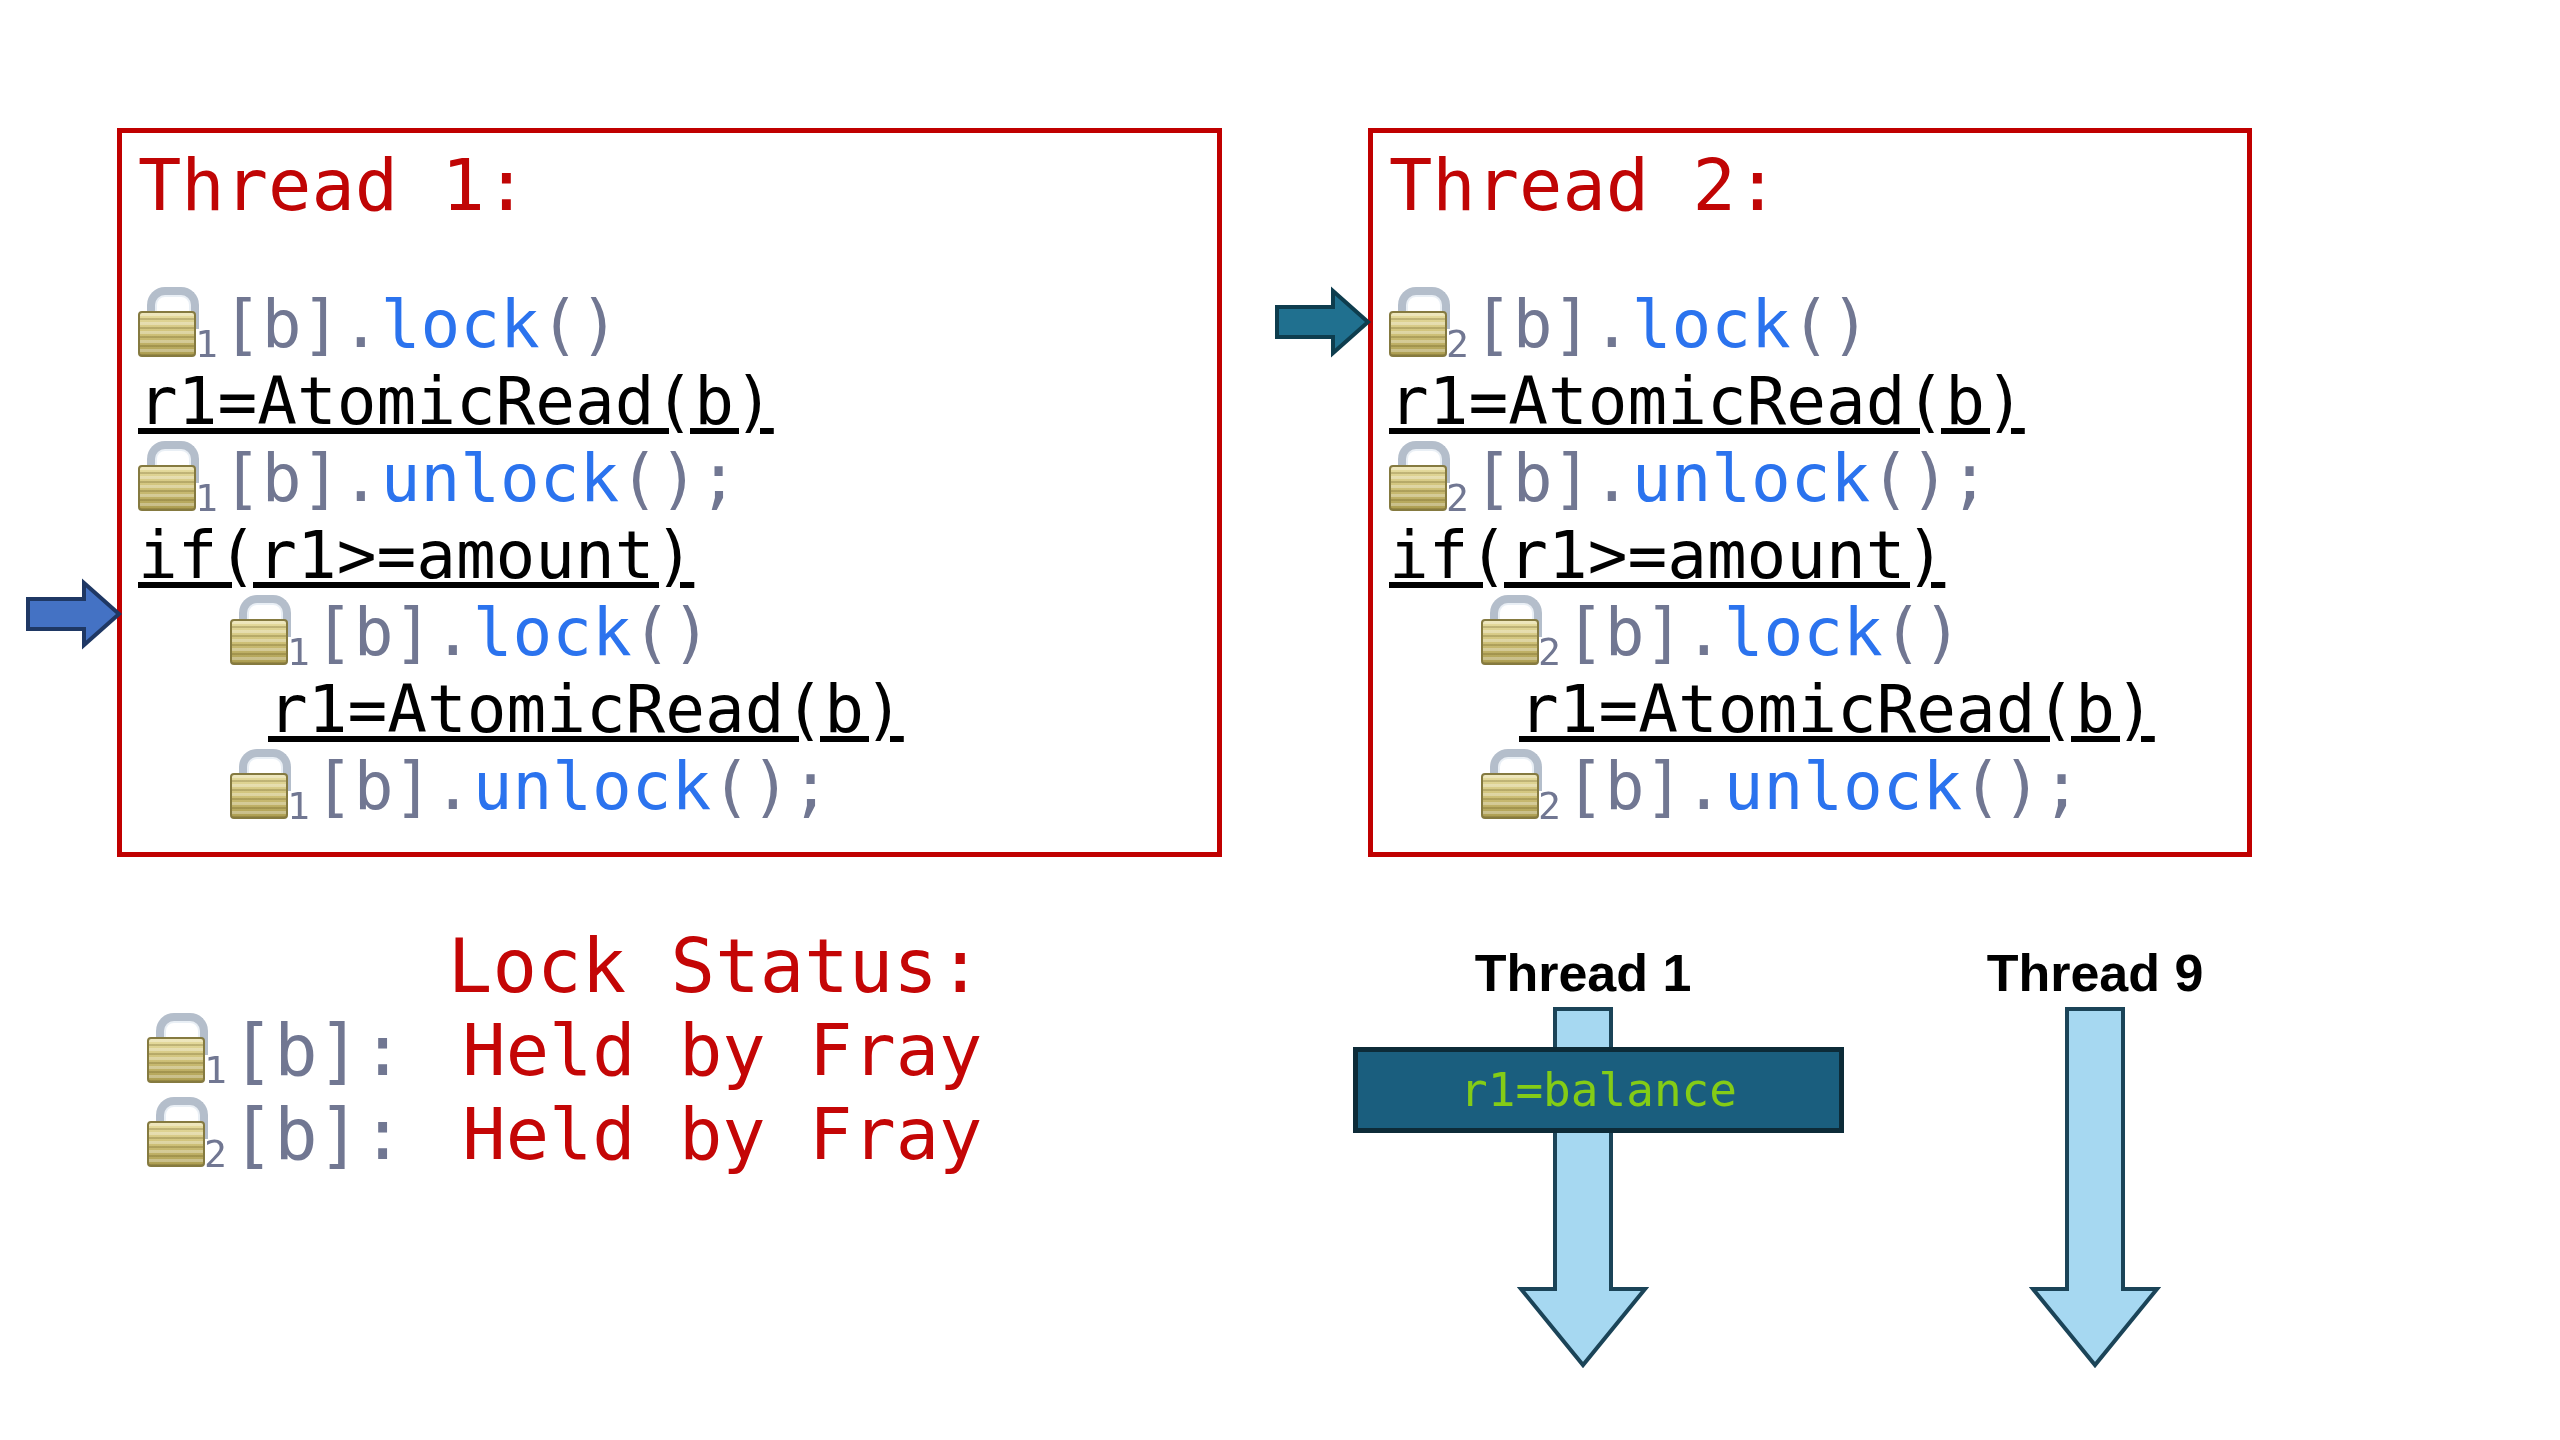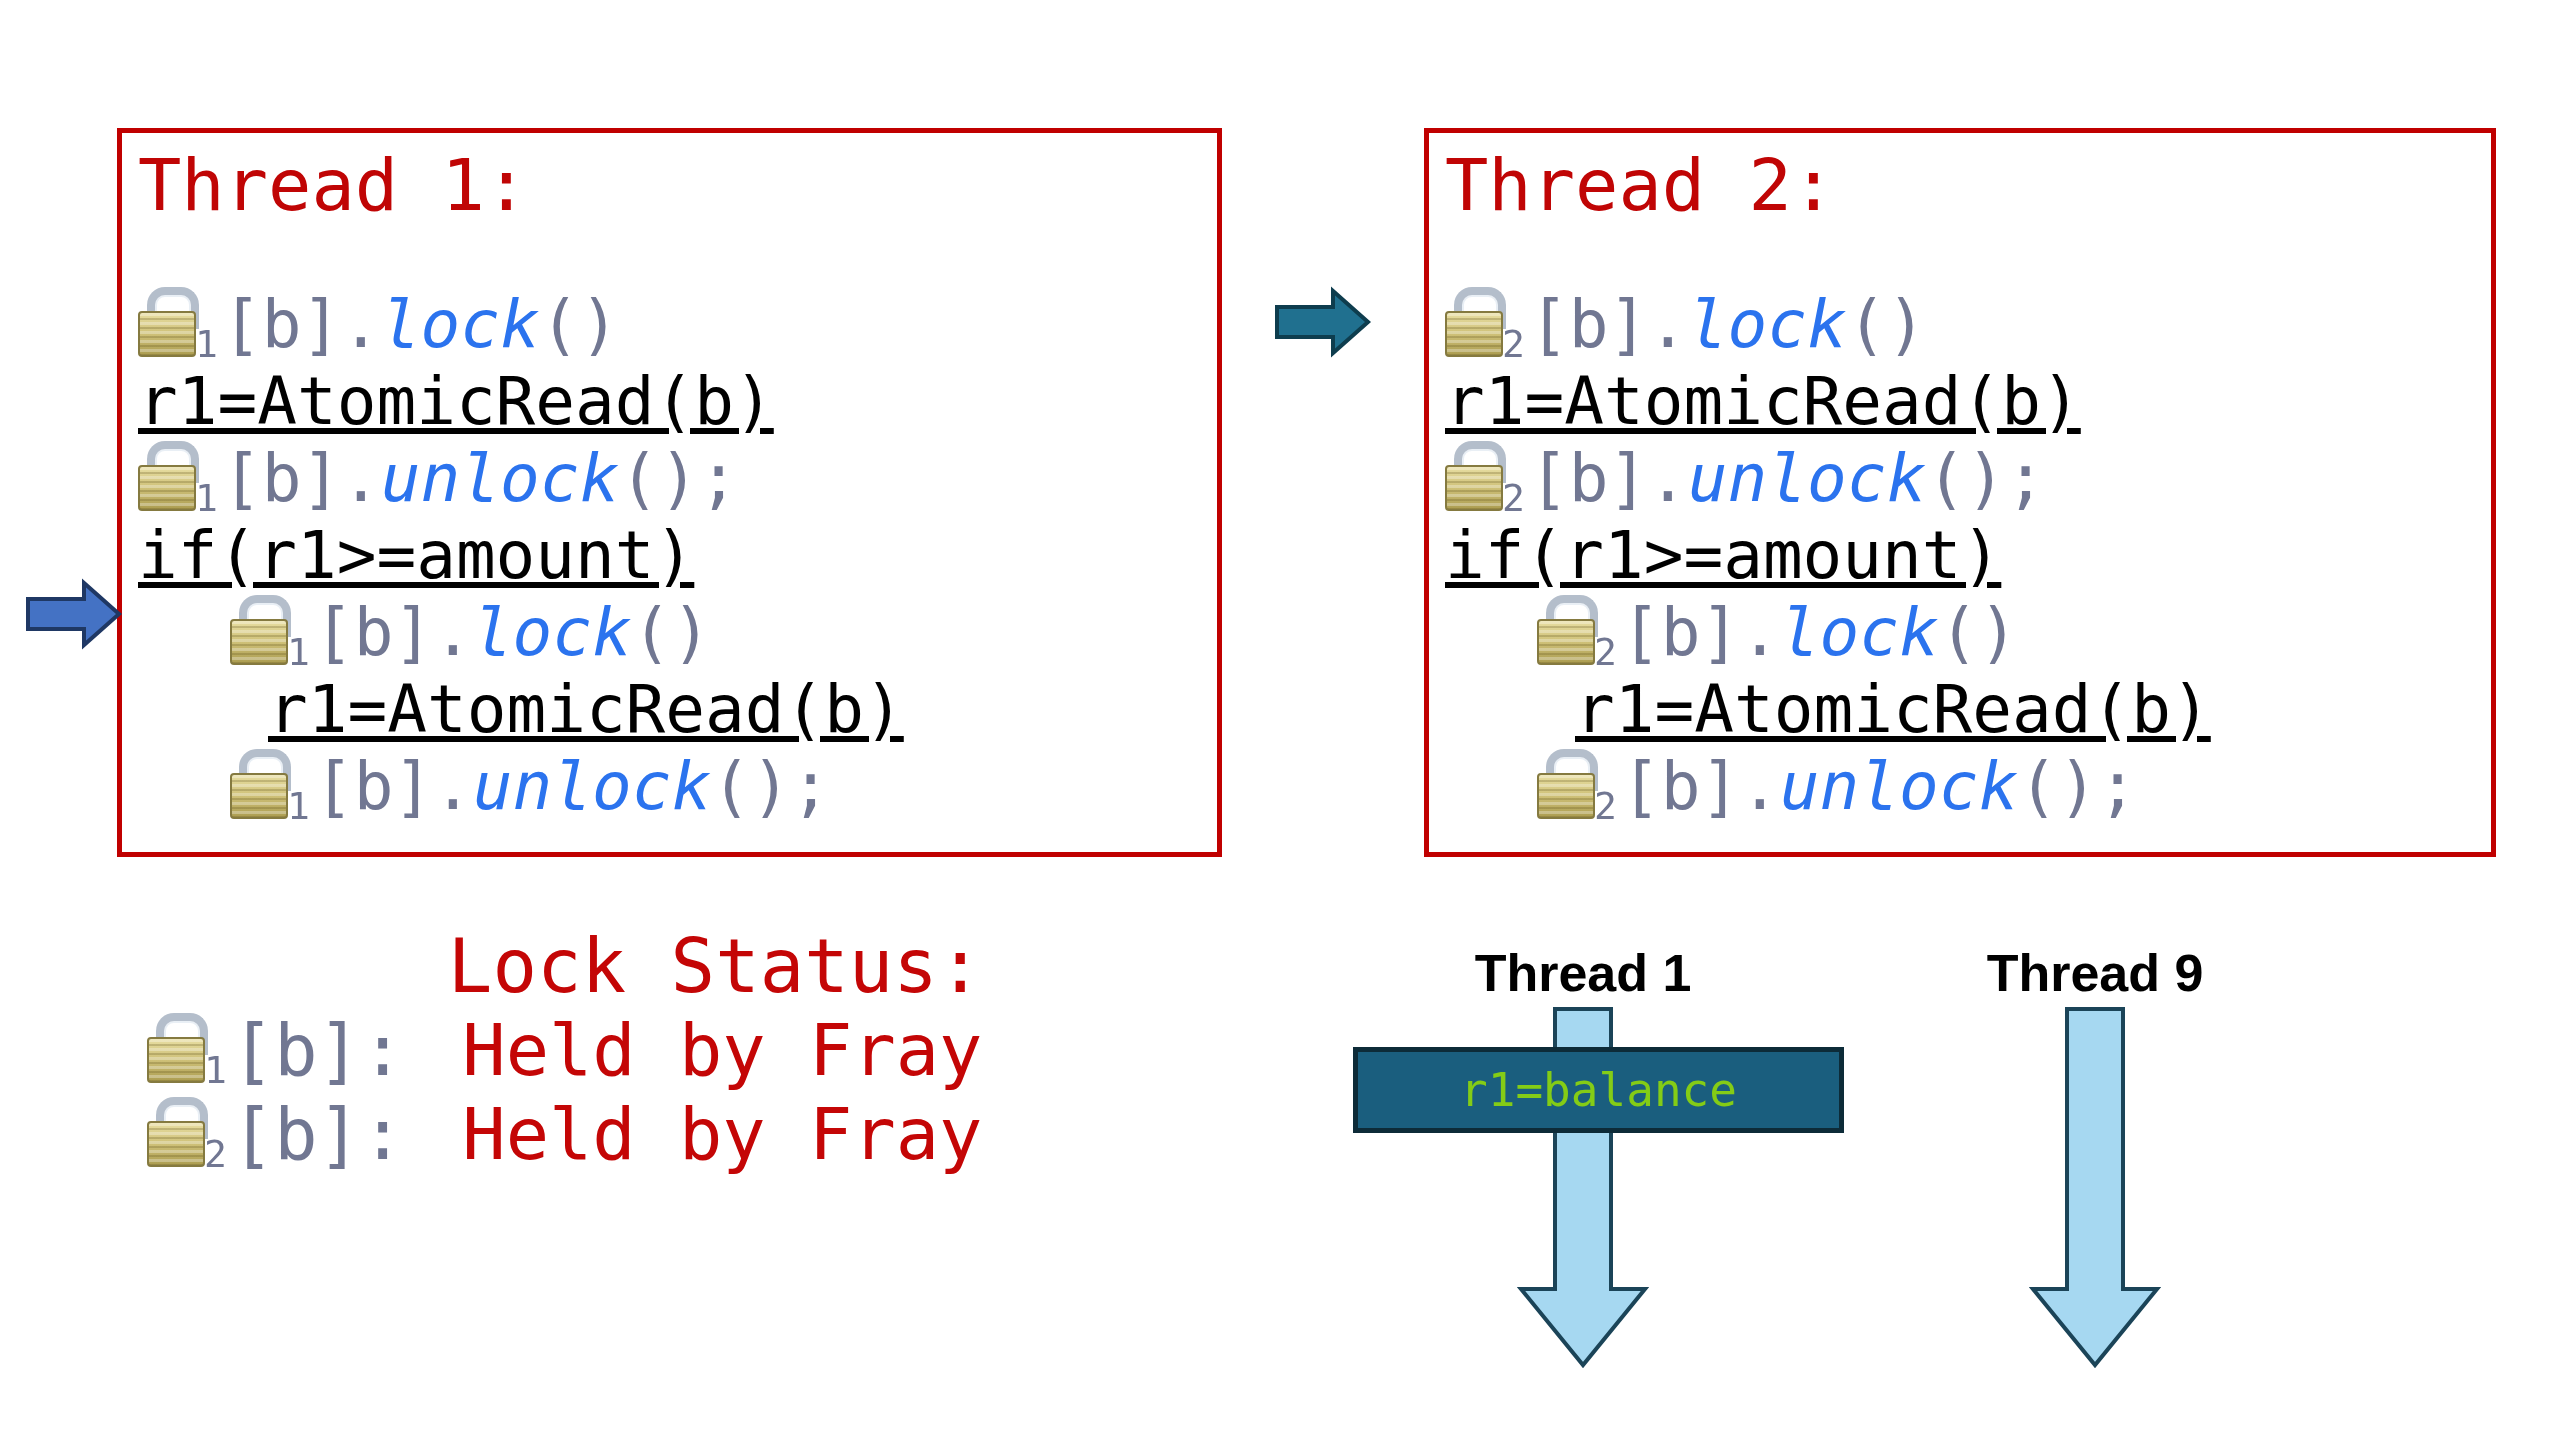--- a/index.html
+++ b/index.html
@@ -19,21 +19,21 @@
   
   .tbox{position:absolute;top:83px;height:729px;border:5px solid var(--border-red);
         background:#ffffff;padding:12px 0 0 16px;}
   .tbox-title{font-size:72px;line-height:1.12;font-weight:normal;
               color:var(--title-red);font-family:"DejaVu Sans Mono",monospace;}
   .code{margin-top:60px;}
   .line{display:flex;align-items:center;height:77px;font-size:66px;white-space:pre;}
   .line.ind-icon{margin-left:92px;}
   .line.ind-text{margin-left:130px;}
   .seg-slate{color:var(--slate);}
-  .seg-call{color:var(--call-blue);font-style:italic;}
+  .seg-call{color:var(--call-blue);}
   .seg-plain{color:var(--code-black);text-decoration:underline;}
 
   
   .lockicon{position:relative;display:inline-block;width:54px;height:70px;
             flex:none;top:-2px;margin-right:2px;}
   .lockicon::before{ 
     content:"";position:absolute;top:0;left:9px;width:36px;height:34px;
     border:8px solid #B4BECB;border-bottom:none;border-radius:18px 18px 0 0;
     box-shadow:inset 0 0 0 2px #E9EFF5;}
   .lockicon::after{ 
@@ -79,21 +79,21 @@
         <div class="line"><span class="lockicon"></span><span class="sub">1</span><span class="seg-slate">[b].</span><span class="seg-call">lock</span><span class="seg-slate">()</span></div>
         <div class="line"><span class="seg-plain">r1=AtomicRead(b)</span></div>
         <div class="line"><span class="lockicon"></span><span class="sub">1</span><span class="seg-slate">[b].</span><span class="seg-call">unlock</span><span class="seg-slate">();</span></div>
         <div class="line"><span class="seg-plain">if(r1&gt;=amount)</span></div>
         <div class="line ind-icon"><span class="lockicon"></span><span class="sub">1</span><span class="seg-slate">[b].</span><span class="seg-call">lock</span><span class="seg-slate">()</span></div>
         <div class="line ind-text"><span class="seg-plain">r1=AtomicRead(b)</span></div>
         <div class="line ind-icon"><span class="lockicon"></span><span class="sub">1</span><span class="seg-slate">[b].</span><span class="seg-call">unlock</span><span class="seg-slate">();</span></div>
       </div>
   </section>
 
-  <section class="tbox" style="left:1424px;width:1072px">
+  <section class="tbox" style="left:1368px;width:884px">
     <h2 class="tbox-title">Thread 2:</h2>
     <div class="code" id="code-1">
         <div class="line"><span class="lockicon"></span><span class="sub">2</span><span class="seg-slate">[b].</span><span class="seg-call">lock</span><span class="seg-slate">()</span></div>
         <div class="line"><span class="seg-plain">r1=AtomicRead(b)</span></div>
         <div class="line"><span class="lockicon"></span><span class="sub">2</span><span class="seg-slate">[b].</span><span class="seg-call">unlock</span><span class="seg-slate">();</span></div>
         <div class="line"><span class="seg-plain">if(r1&gt;=amount)</span></div>
         <div class="line ind-icon"><span class="lockicon"></span><span class="sub">2</span><span class="seg-slate">[b].</span><span class="seg-call">lock</span><span class="seg-slate">()</span></div>
         <div class="line ind-text"><span class="seg-plain">r1=AtomicRead(b)</span></div>
         <div class="line ind-icon"><span class="lockicon"></span><span class="sub">2</span><span class="seg-slate">[b].</span><span class="seg-call">unlock</span><span class="seg-slate">();</span></div>
       </div>

